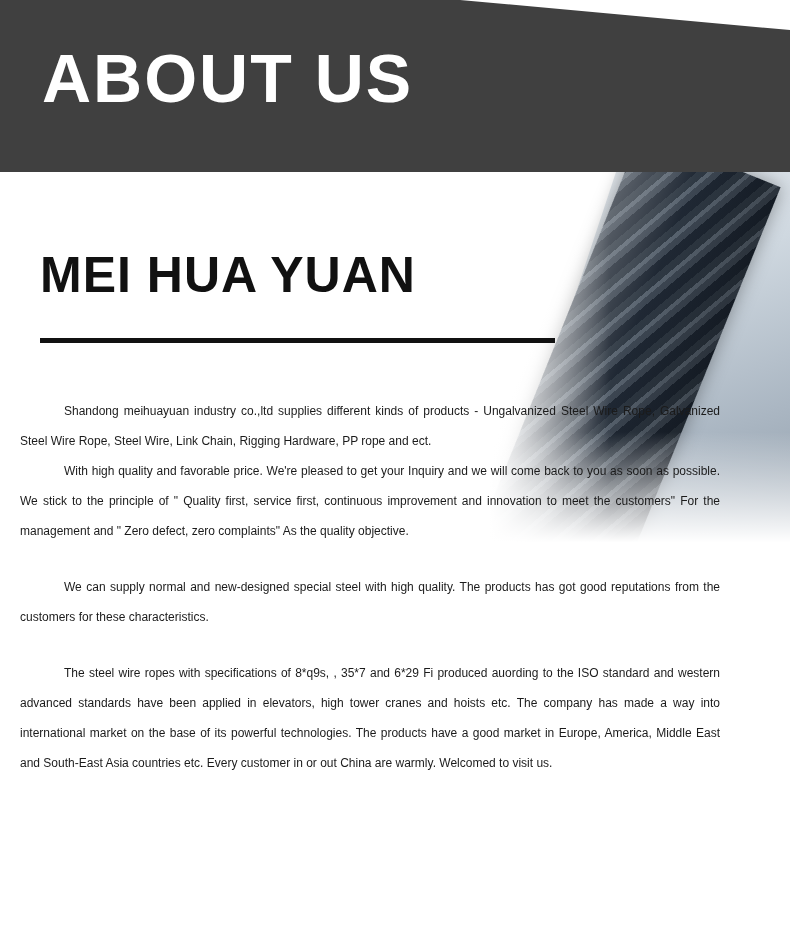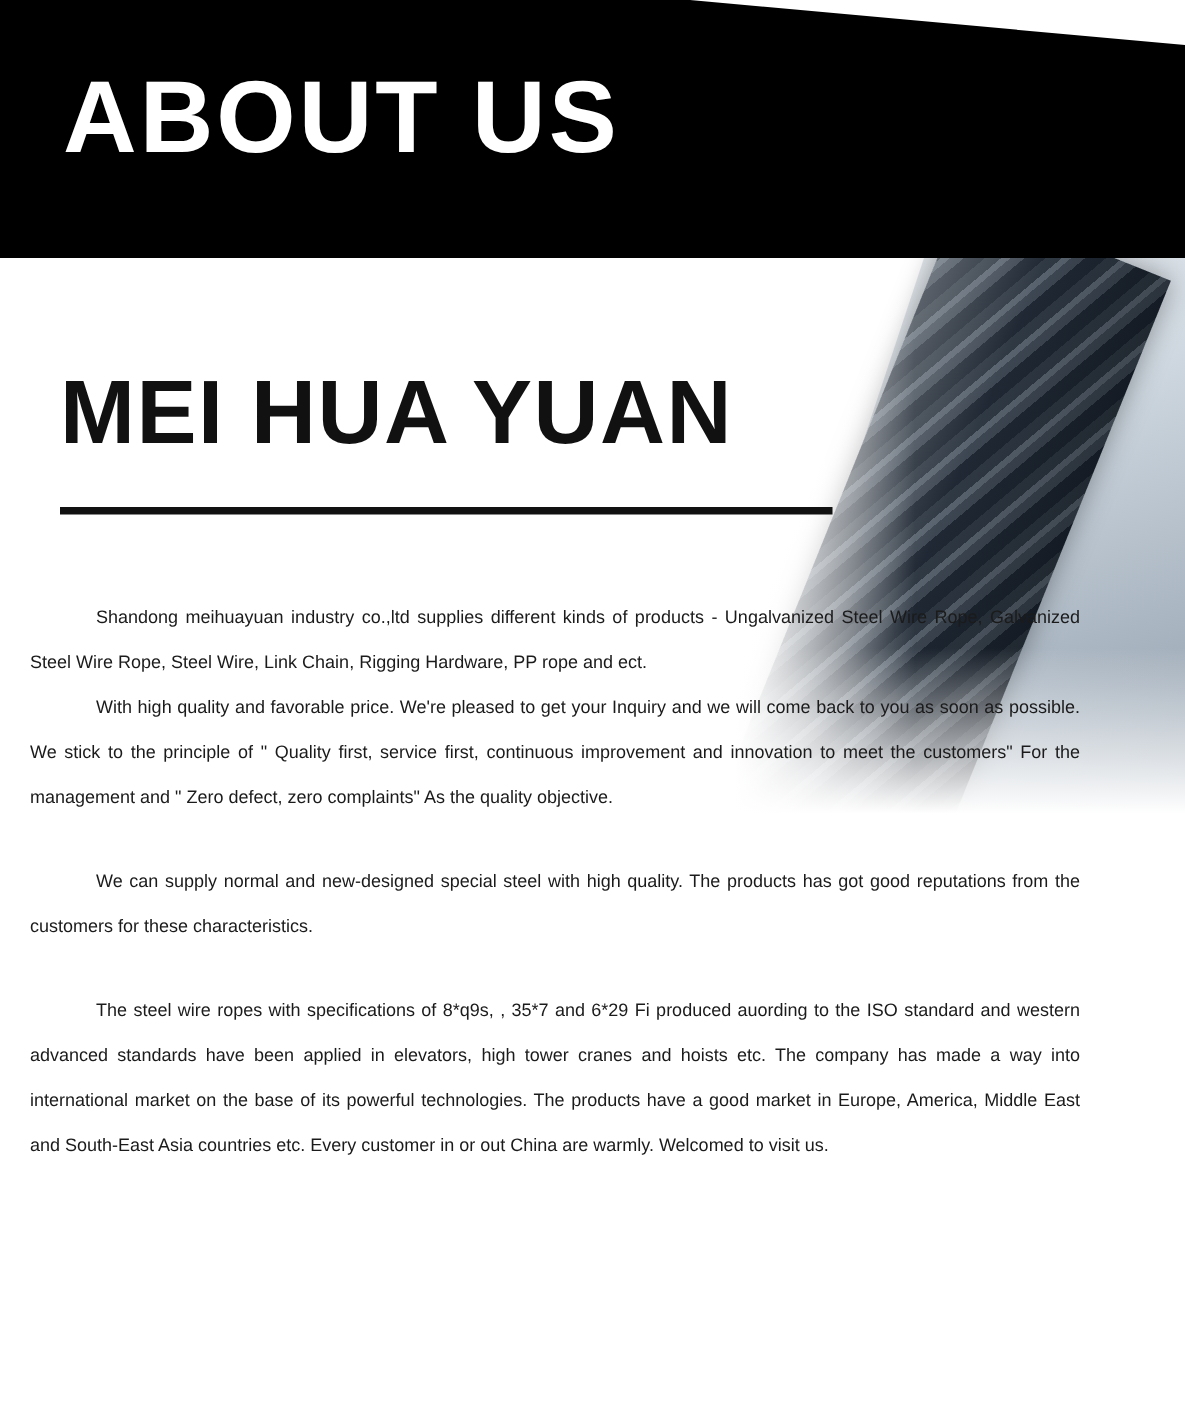--- a/index.html
+++ b/index.html
@@ -21,21 +21,21 @@
     overflow: hidden;
   }
 
   
   .banner {
     position: absolute;
     left: 0;
     top: 0;
     width: 790px;
     height: 172px;
-    background: #000000;
+    background: #404040;
     overflow: hidden;
   }
   
   .banner-wedge {
     position: absolute;
     right: 0;
     top: 0;
     width: 330px;
     height: 30px;
     background: #ffffff;
@@ -101,21 +101,21 @@
     left: 0; top: 0;
     width: 120px; height: 100%;
     background: linear-gradient(90deg, #ffffff 0%, rgba(255,255,255,0) 100%);
   }
 
   
   .company-name {
     position: absolute;
     left: 40px;
     top: 246px;
-    font-size: 60px;
+    font-size: 50px;
     line-height: 58px;
     font-weight: bold;
     color: #111111;
     letter-spacing: 1px;
     white-space: nowrap;
     text-align: right;
   }
   .rule {
     position: absolute;
     left: 40px;

